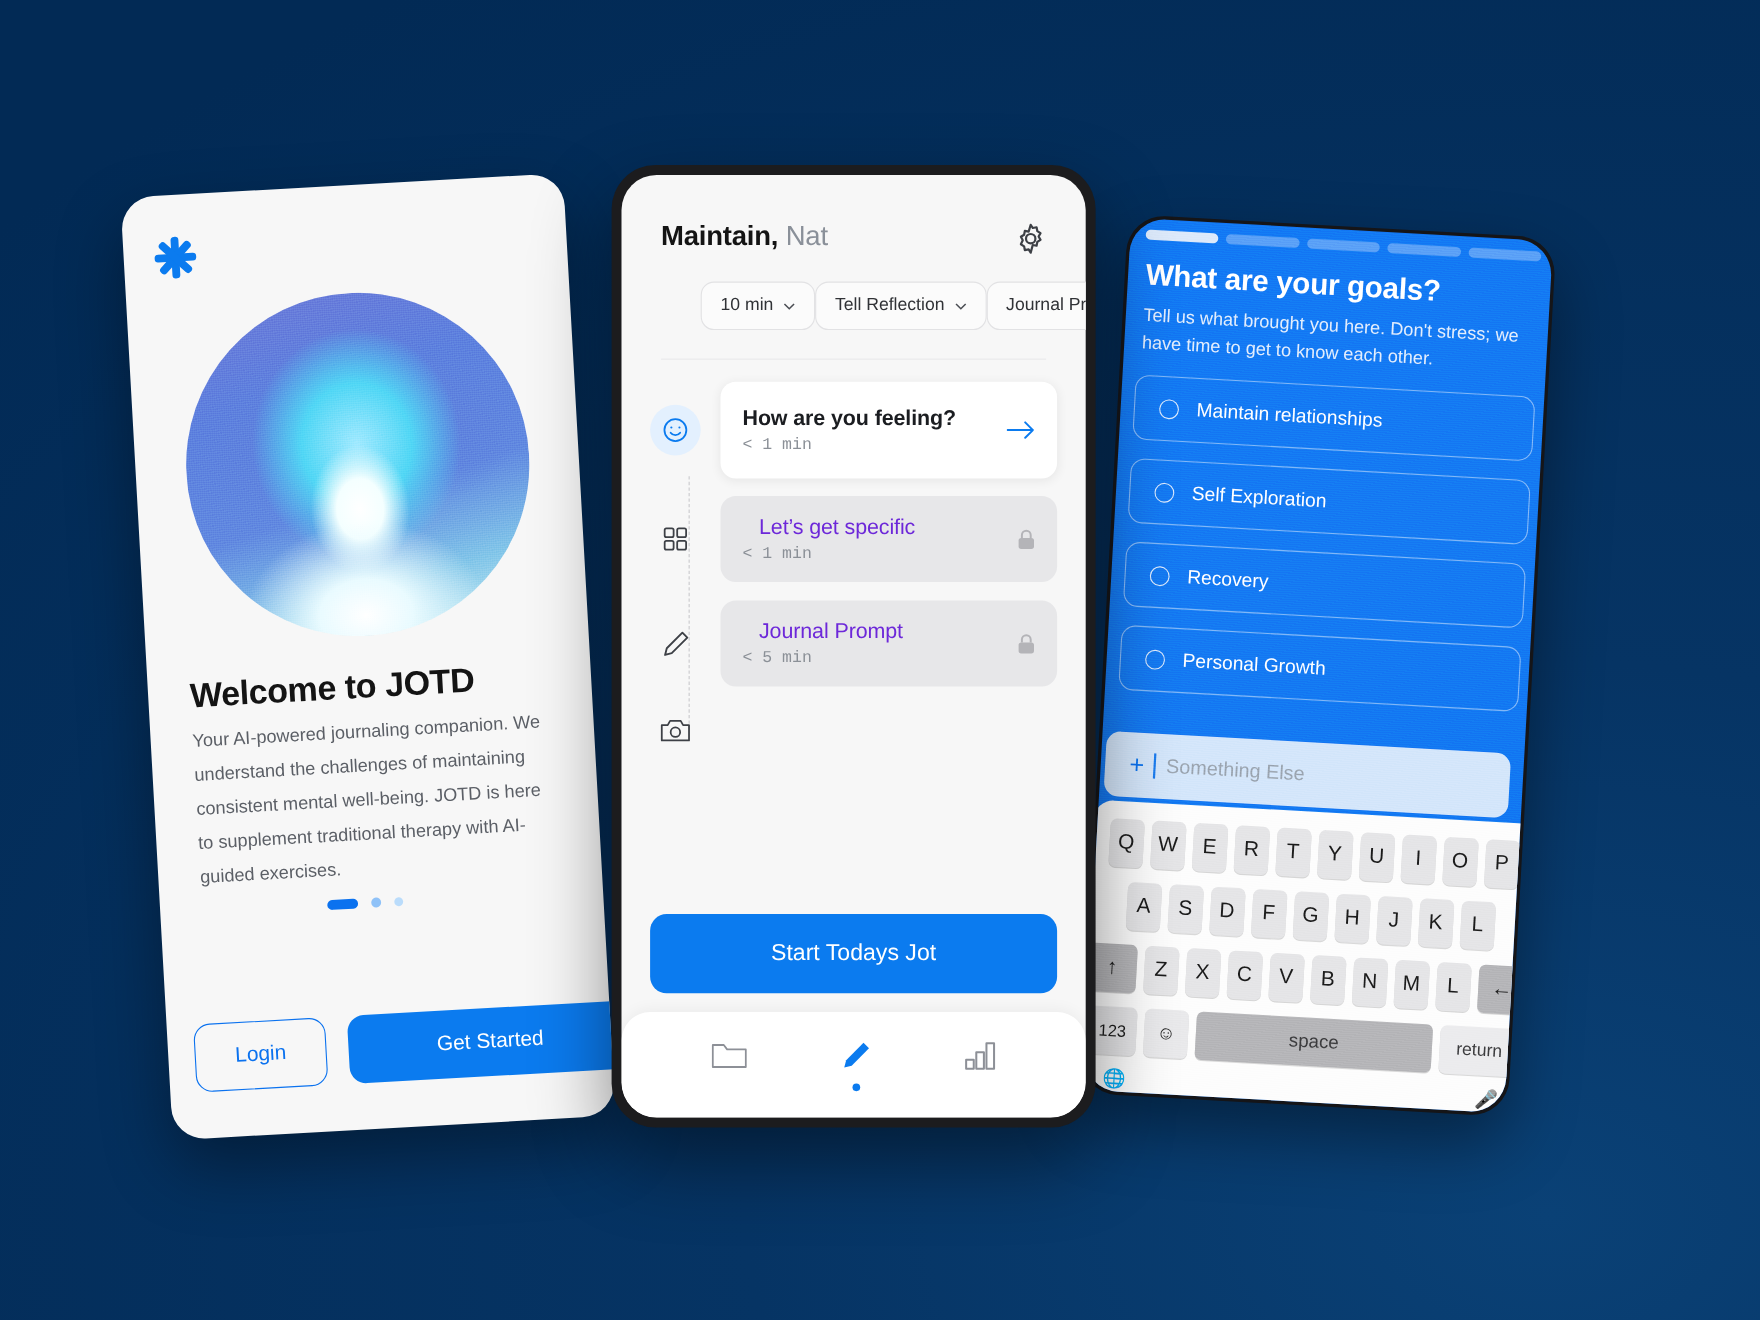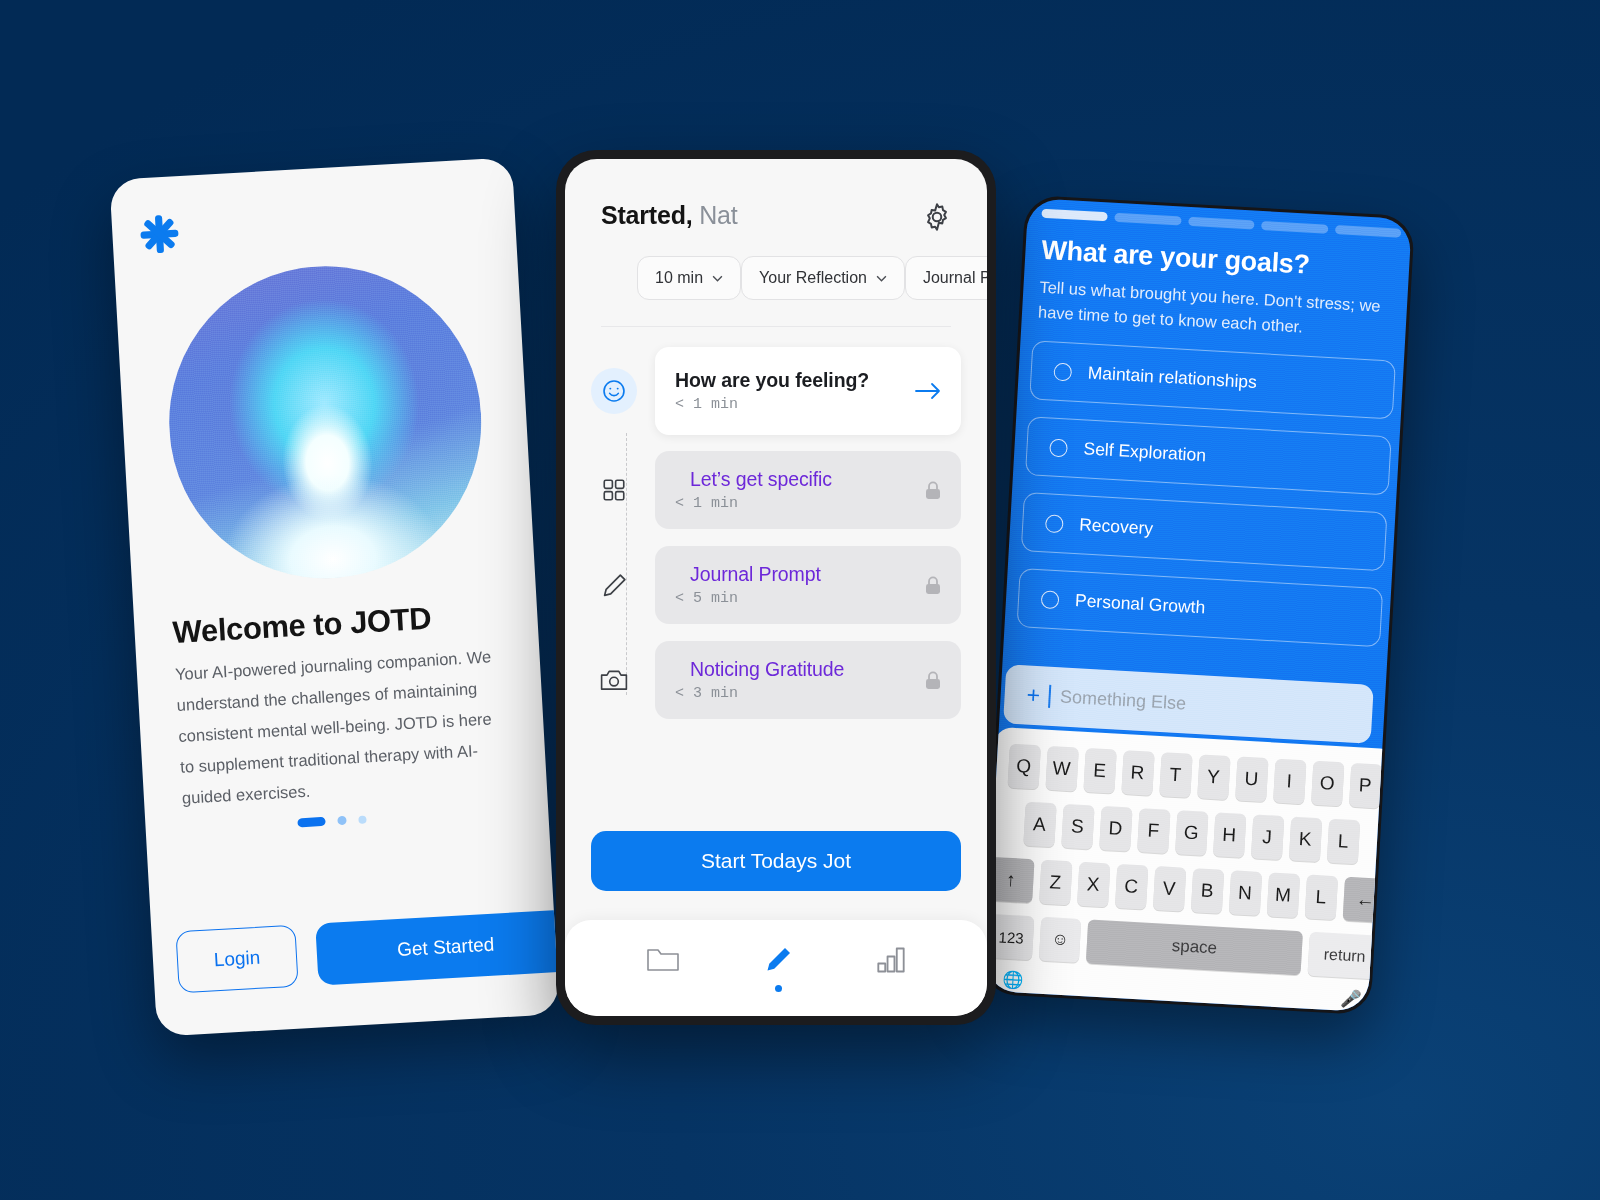--- a/index.html
+++ b/index.html
@@ -187,21 +187,21 @@
   .task-title { font-size: 19.5px; font-weight: 700; color: #1b1d21; letter-spacing: -.1px; }
   .task.locked .task-title { font-weight: 400; color: #6d28d9; margin-left: 15px; }
   .task-sub { font-size: 15px; color: #8b9097; margin-top: 4px; font-family: Liberation Mono, monospace; }
   .lock { width: 16px; height: 19px; flex: none; }
   .arrow-right { width: 26px; height: 20px; flex: none; }
   .task.first { margin-bottom: 16px; }
   .task.first .task-body { min-height: 88px; }
 
   .cta {
     position: absolute; left: 26px; right: 26px; top: 672px;
-    height: 60px; border-radius: 15px; border: none;
+    height: 72px; border-radius: 15px; border: none;
     background: #0b7bef; color: #fff; font-size: 21px; font-family: inherit;
     display: flex; align-items: center; justify-content: center; cursor: pointer;
   }
   .tabbar {
     position: absolute; left: 0; right: 0; bottom: 0; height: 96px;
     background: #fff; border-radius: 26px 26px 32px 32px;
     display: flex; align-items: center; justify-content: space-around;
     padding: 0 40px; box-shadow: 0 -2px 14px rgba(0,0,0,.05);
   }
   .tab { position: relative; display: flex; flex-direction: column; align-items: center; gap: 10px; cursor: pointer; }
@@ -330,37 +330,37 @@
       <button class="btn-getstarted">Get Started</button>
     </div>
   </div>
 </div>
 
 <div id="phone-morning">
   <div class="screen">
 
     <div class="m-header">
       <div class="m-greet">
-        <span>Started,</span>
+        <span>Maintain,</span>
         <span class="name">Nat</span>
       </div>
       <svg class="gear" viewBox="0 0 24 24" fill="none" stroke="#3d4046" stroke-width="1.5">
         <circle cx="12" cy="12" r="3.2"></circle>
         <path d="M12 2.5l1.4 2.2 2.6-.5.5 2.6 2.2 1.4-1.3 2.3 1.3 2.3-2.2 1.4-.5 2.6-2.6-.5L12 21.5l-1.4-2.2-2.6.5-.5-2.6-2.2-1.4L6.6 13 5.3 10.7l2.2-1.4.5-2.6 2.6.5z" stroke-linejoin="round"></path>
       </svg>
 
       <div class="chips">
         <div class="chip">
           <span>10 min</span>
           <svg class="chev" viewBox="0 0 12 8" fill="none" stroke="#4a4d53" stroke-width="1.6">
               <path d="M1 1.5l5 5 5-5"></path>
             </svg>
         </div>
         <div class="chip">
-          <span>Your Reflection</span>
+          <span>Tell Reflection</span>
           <svg class="chev" viewBox="0 0 12 8" fill="none" stroke="#4a4d53" stroke-width="1.6">
               <path d="M1 1.5l5 5 5-5"></path>
             </svg>
         </div>
         <div class="chip">
           <span>Journal Prompt</span>
 
         </div>
       </div>
       <div class="m-divider"></div>
@@ -428,30 +428,20 @@
         </div>
       </div>
 
       <div class="task locked">
         <div class="task-icon">
           <svg viewBox="0 0 26 22" width="28" height="24" fill="none" stroke="#3d4046" stroke-width="1.5" stroke-linejoin="round">
             <path d="M1.5 6.5h5L8.5 3h9l2 3.5h5v13h-23z" rx="2"></path>
             <circle cx="13" cy="12.5" r="4"></circle>
           </svg>
         </div>
-        <div class="task-body">
-          <div>
-            <div class="task-title">Noticing Gratitude</div>
-            <div class="task-sub">&lt; 3 min</div>
-          </div>
-          <svg class="lock" viewBox="0 0 16 19" fill="#b4b4b8">
-            <rect x="1" y="8" width="14" height="10" rx="2.4"></rect>
-            <path d="M4 8V5.4a4 4 0 018 0V8" fill="none" stroke="#b4b4b8" stroke-width="1.8"></path>
-          </svg>
-        </div>
       </div>
     </div>
 
     <button class="cta">Start Todays Jot</button>
 
     <div class="tabbar">
       <div class="tab inactive">
         <svg width="34" height="28" viewBox="0 0 34 28" fill="none" stroke="#8d9097" stroke-width="1.6" stroke-linejoin="round">
           <path d="M2 24V4h10l3 4h17v16z"></path>
         </svg>

